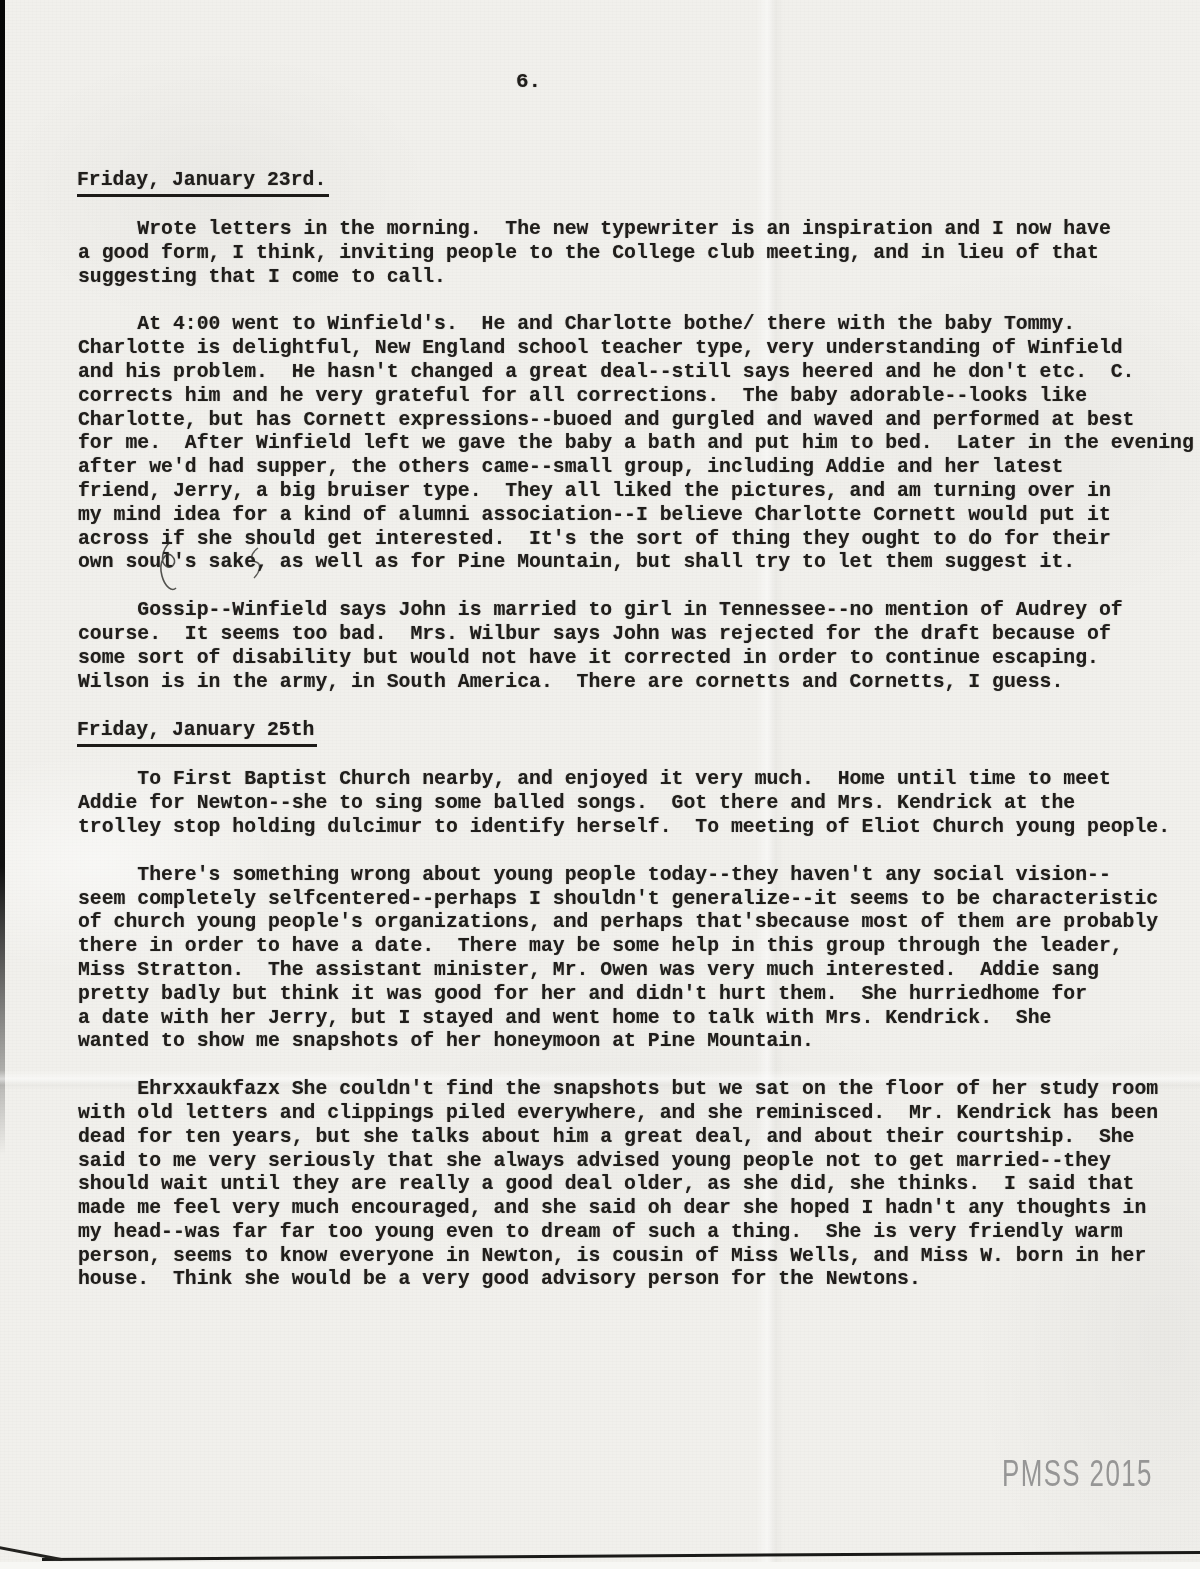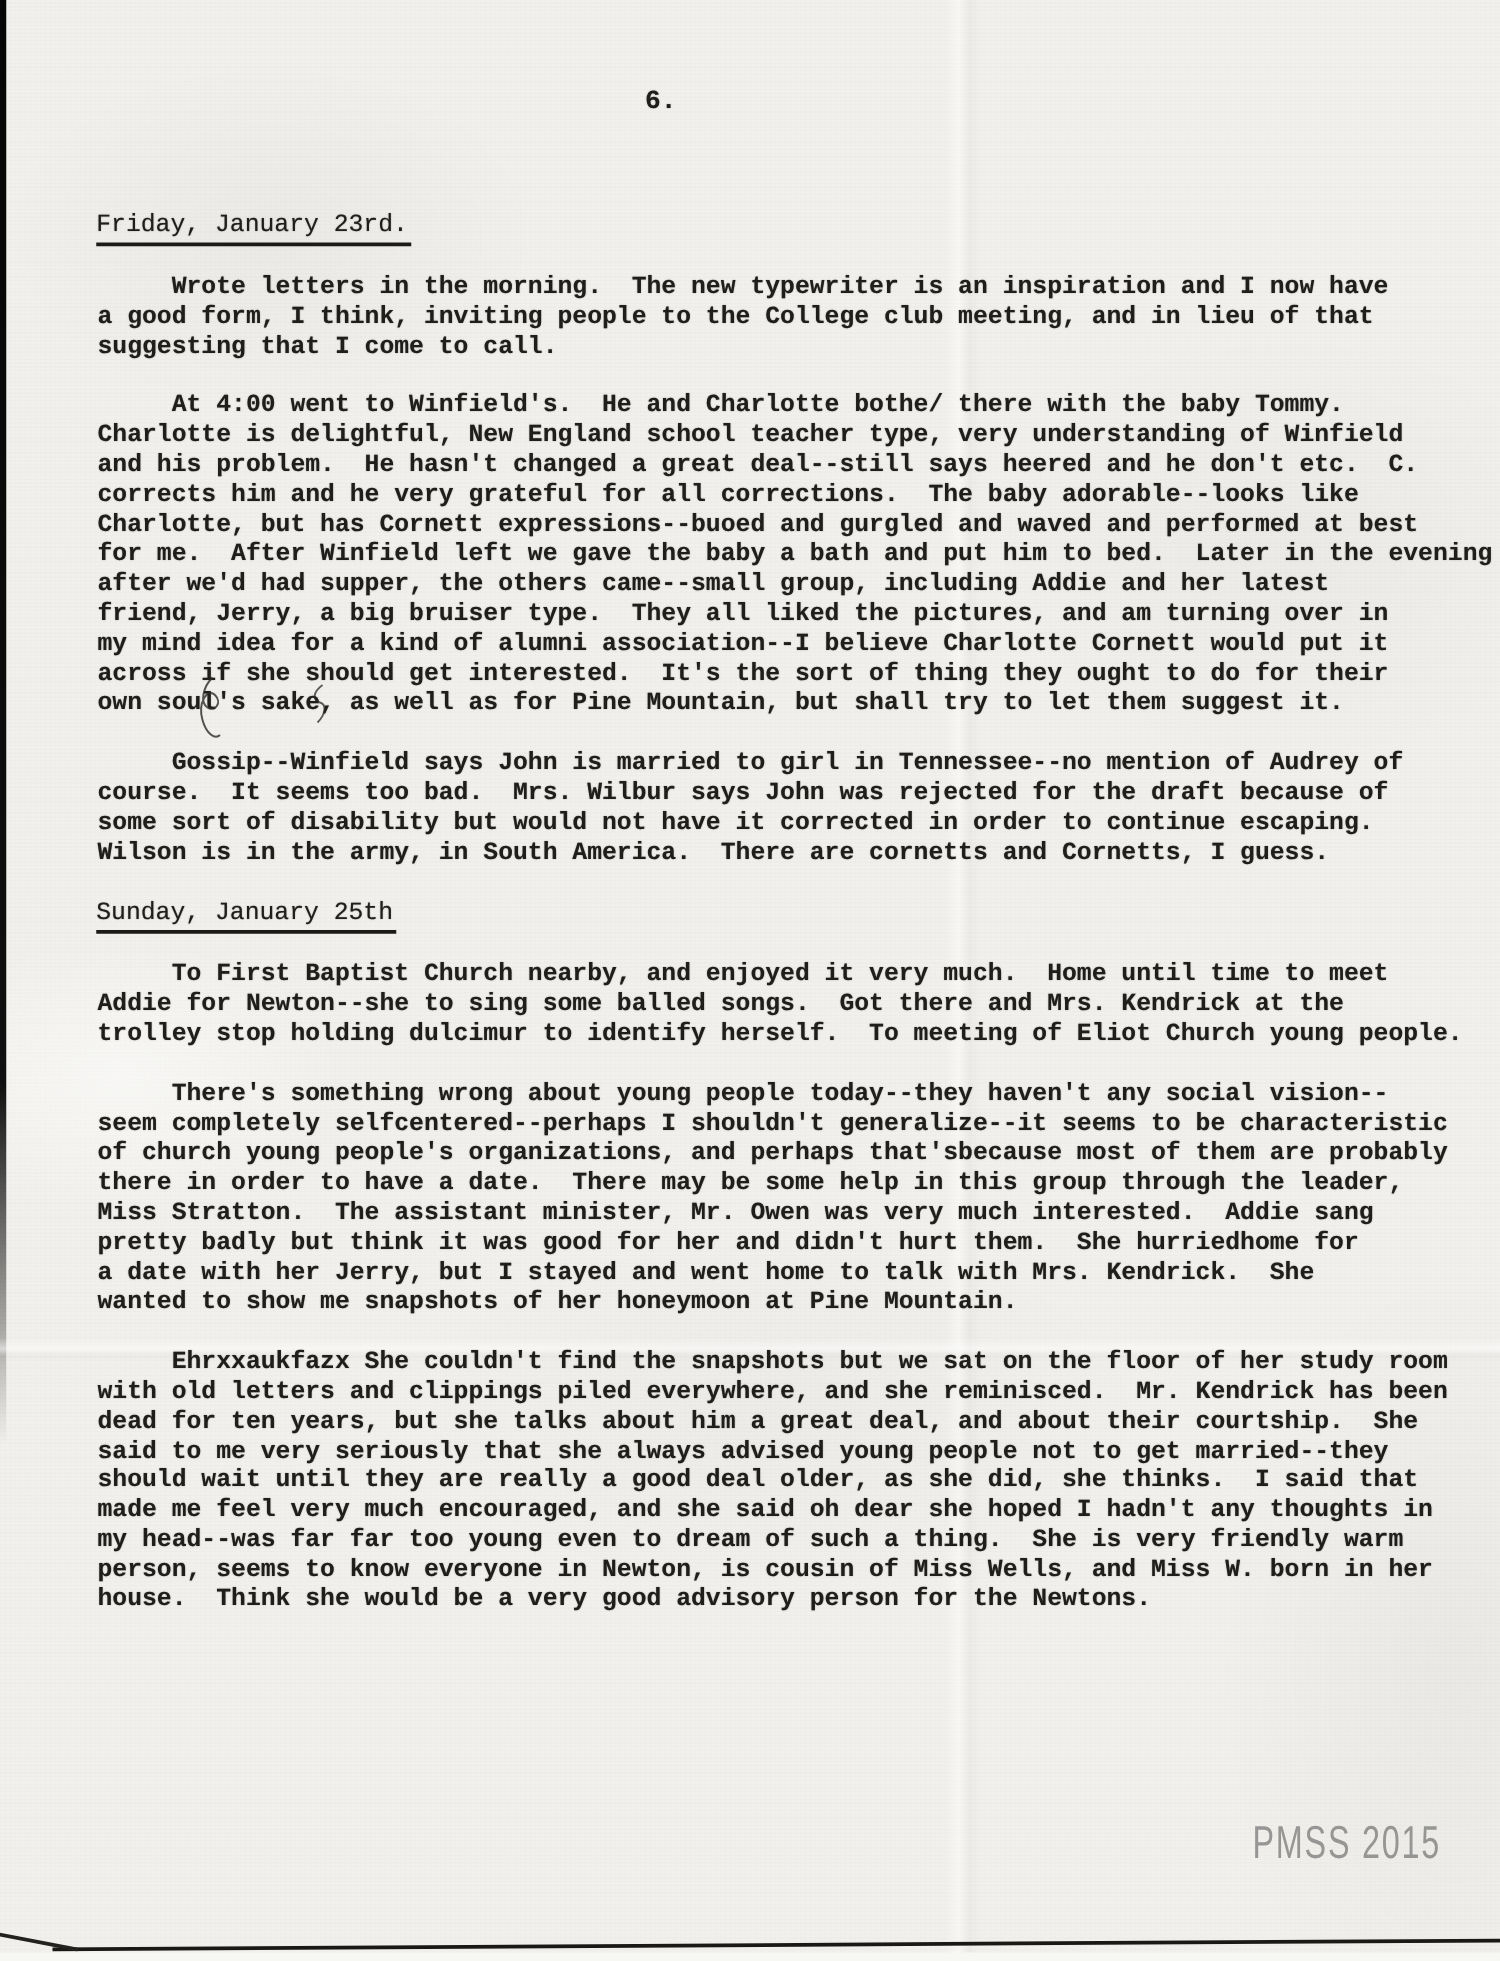--- a/index.html
+++ b/index.html
@@ -48,21 +48,21 @@
     position:absolute;left:516px;top:70px;
     font-size:21px;font-weight:700;
     text-shadow:0 0 1px rgba(32,30,27,.5);
   }
   .content{
     position:absolute;left:78px;top:168px;width:1124px;
   }
   .heading-wrap{margin:0 0 21px 0;}
   .entry-heading{
     display:inline-block;
-    font-size:19.8px;font-weight:400;line-height:24px;
+    font-size:19.8px;font-weight:700;line-height:24px;
     border-bottom:3px solid #1d1b18;
     padding:0 3px 2px 0;margin-left:-1px;
     text-shadow:0 0 1px rgba(32,30,27,.55);
   }
   .para{
     white-space:pre;
     font-size:19.8px;line-height:23.8px;font-weight:700;
     margin:0 0 24px 0;
     text-shadow:0 0 1px rgba(32,30,27,.5);
   }
@@ -109,21 +109,21 @@
 across if she should get interested.  It's the sort of thing they ought to do for their
 own soul's sake, as well as for Pine Mountain, but shall try to let them suggest it.</div>
       <div class="para">     Gossip--Winfield says John is married to girl in Tennessee--no mention of Audrey of
 course.  It seems too bad.  Mrs. Wilbur says John was rejected for the draft because of
 some sort of disability but would not have it corrected in order to continue escaping.
 Wilson is in the army, in South America.  There are cornetts and Cornetts, I guess.</div>
     </div>
 
     <div class="entry entry-sunday">
       <div class="heading-wrap">
-        <span class="entry-heading">Sunday, January 25th</span>
+        <span class="entry-heading">Friday, January 25th</span>
       </div>
       <div class="para">     To First Baptist Church nearby, and enjoyed it very much.  Home until time to meet
 Addie for Newton--she to sing some balled songs.  Got there and Mrs. Kendrick at the
 trolley stop holding dulcimur to identify herself.  To meeting of Eliot Church young people.</div>
       <div class="para">     There's something wrong about young people today--they haven't any social vision--
 seem completely selfcentered--perhaps I shouldn't generalize--it seems to be characteristic
 of church young people's organizations, and perhaps that'sbecause most of them are probably
 there in order to have a date.  There may be some help in this group through the leader,
 Miss Stratton.  The assistant minister, Mr. Owen was very much interested.  Addie sang
 pretty badly but think it was good for her and didn't hurt them.  She hurriedhome for

